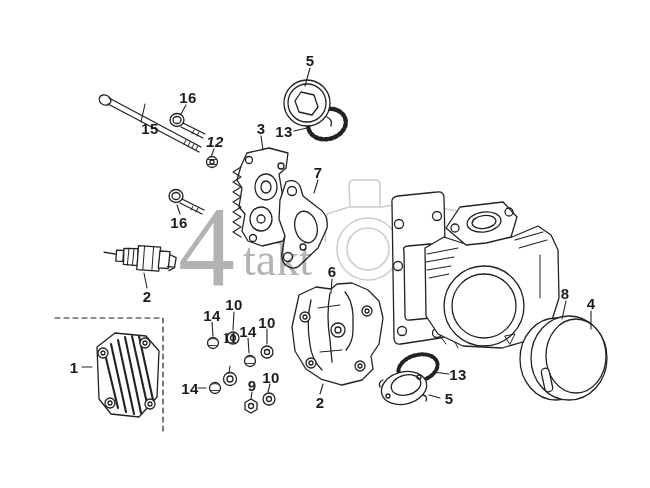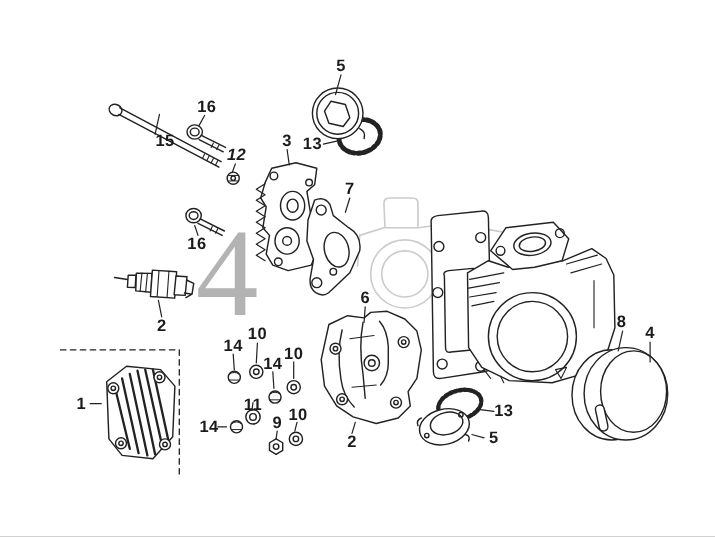--- a/index.html
+++ b/index.html
@@ -234,27 +234,28 @@
       <div class="plabel" style="left: 284px; top: 131px;">13</div>
       <div class="plabel" style="left: 318px; top: 172px;">7</div>
       <div class="plabel" style="left: 147px; top: 296px;">2</div>
       <div class="plabel" style="left: 74px; top: 367px;">1</div>
       <div class="plabel" style="left: 332px; top: 271px;">6</div>
       <div class="plabel" style="left: 320px; top: 402px;">2</div>
       <div class="plabel" style="left: 212px; top: 315px;">14</div>
       <div class="plabel" style="left: 234px; top: 304px;">10</div>
       <div class="plabel" style="left: 248px; top: 331px;">14</div>
       <div class="plabel" style="left: 267px; top: 322px;">10</div>
-      <div class="plabel" style="left: 230px; top: 368px;">11</div>
+      <div class="plabel" style="left: 230px; top: 338px; font-family: Liberation Serif, serif;">11</div>
       <div class="plabel" style="left: 190px; top: 388px;">14</div>
       <div class="plabel" style="left: 252px; top: 385px;">9</div>
       <div class="plabel" style="left: 271px; top: 377px;">10</div>
       <div class="plabel" style="left: 458px; top: 374px;">13</div>
       <div class="plabel" style="left: 449px; top: 398px;">5</div>
       <div class="plabel" style="left: 565px; top: 293px;">8</div>
       <div class="plabel" style="left: 591px; top: 303px;">4</div>
     </div>
 
   <div class="watermark">
     <span class="wm wm-4">4</span>
+    <span class="wm wm-takt">takt</span>
   </div>
 
 </div>
 
 </body></html>

